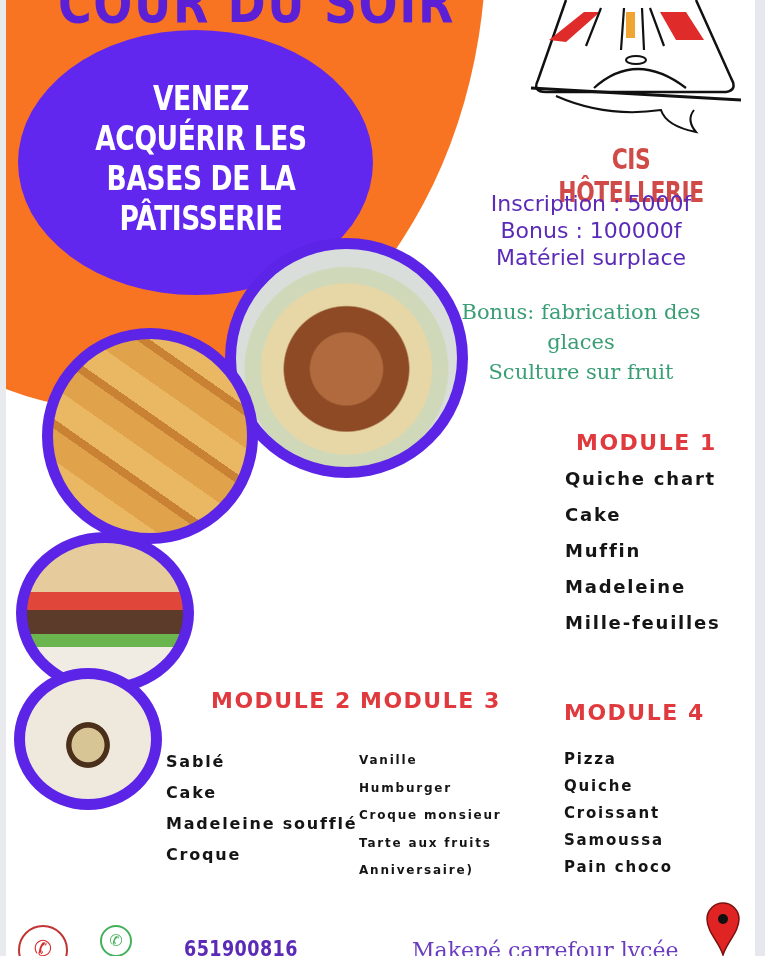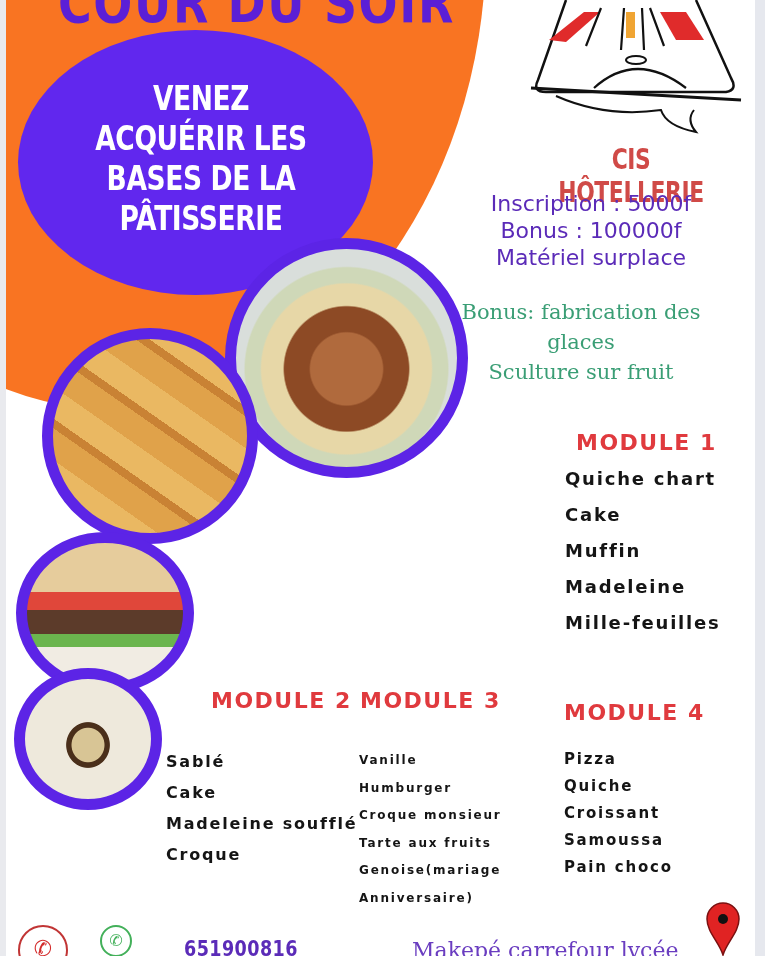--- a/index.html
+++ b/index.html
@@ -162,21 +162,20 @@
     <li>Madeleine soufflé</li>
     <li>Croque</li>
   </ul>
 
   <div class="module-title m3-title">MODULE 3</div>
   <ul class="module-list m3-list">
     <li>Vanille</li>
     <li>Humburger</li>
     <li>Croque monsieur</li>
     <li>Tarte aux fruits</li>
-    <li>Genoise(mariage</li>
     <li>Anniversaire)</li>
   </ul>
 
   <div class="module-title m4-title">MODULE 4</div>
   <ul class="module-list m4-list">
     <li>Pizza</li>
     <li>Quiche</li>
     <li>Croissant</li>
     <li>Samoussa</li>
     <li>Pain choco</li>

